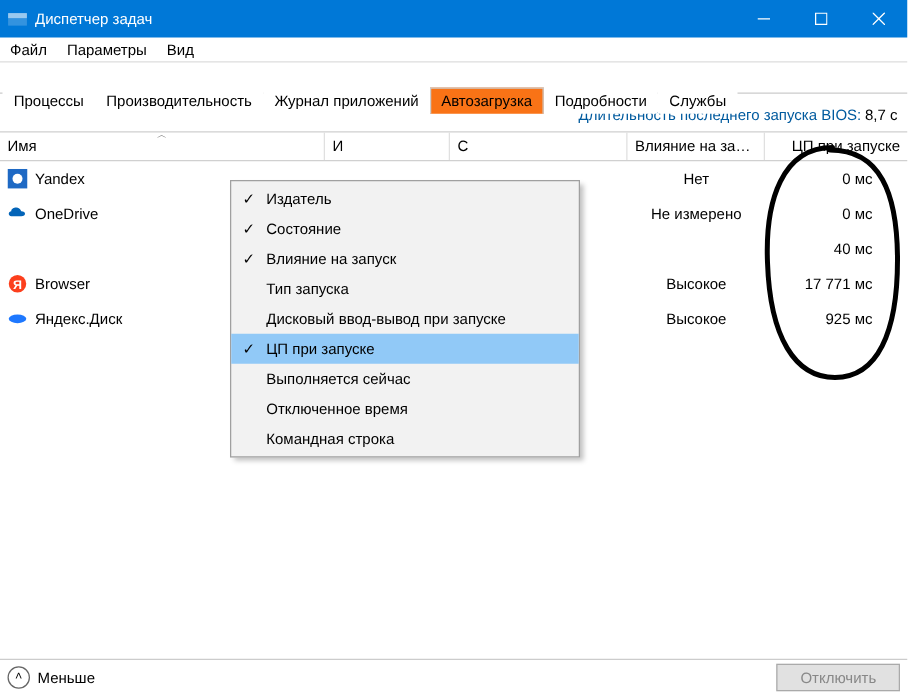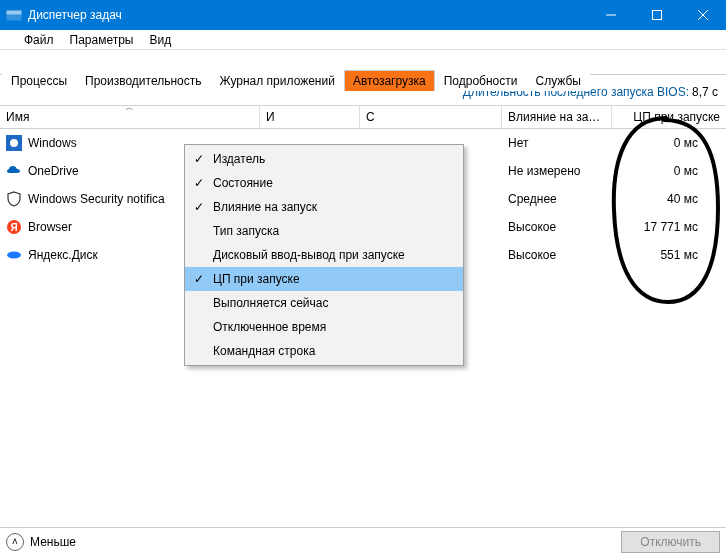--- a/index.html
+++ b/index.html
@@ -6,21 +6,21 @@
   body { width: 726px; height: 555px; background: #fff; position: relative; overflow: hidden; font-size: 12px; }
 
   
   .titlebar { height: 30px; background: #0078d7; display: flex; align-items: center; color: #fff; }
   .titlebar .app-icon { width: 16px; height: 16px; margin: 0 6px; }
   .titlebar .title { flex: 1; font-size: 12px; }
   .titlebar .win-btn { width: 46px; height: 30px; display: flex; align-items: center; justify-content: center; }
   .titlebar svg { stroke: #fff; fill: none; }
 
   
-  .menubar { height: 20px; display: flex; align-items: center; padding: 0 16px; border-bottom: 1px solid #ddd; }
+  .menubar { height: 20px; display: flex; align-items: center; padding: 0 0; border-bottom: 1px solid #ddd; }
   .menubar .menu-item { padding: 2px 8px; font-size: 12px; cursor: default; }
 
   
   .tabs { display: flex; align-items: flex-end; padding: 4px 2px 0 2px; border-bottom: 1px solid #ccc; height: 25px; }
   .tab { padding: 3px 8px; font-size: 12px; border: 1px solid transparent; border-bottom: none; cursor: default; position: relative; top: 17px; background:#fff; }
   .tab.active { border-color: #ccc; background: #f97316; z-index: 2; }
 
   
   .biosline { display: flex; justify-content: flex-end; padding: 10px 8px 6px 0; font-size: 12px; color: #005a9e; }
   .biosline .val { color: #000; margin-left: 3px; }
@@ -35,21 +35,21 @@
   .ch.impact { width: 110px; }
   .ch.cpu { flex: 1; justify-content: flex-end; border-right: none; text-align: right; }
 
   
   .rows { position: relative; }
   .row { display: flex; height: 28px; align-items: center; font-size: 12px; }
   .cell { padding: 0 6px; overflow: hidden; white-space: nowrap; }
   .cell.name { width: 260px; display: flex; align-items: center; gap: 6px; }
   .cell.pub { width: 100px; }
   .cell.state { width: 142px; text-align: right; }
-  .cell.impact { width: 110px; text-align: left; }
+  .cell.impact { width: 110px; text-align: center; }
   .cell.cpu { flex: 1; text-align: right; padding-right: 28px; }
   .appicon { width: 16px; height: 16px; display:inline-block; }
 
   
   .ctxmenu { position: absolute; left: 184px; top: 144px; width: 280px; background: #f2f2f2; border: 1px solid #a0a0a0; box-shadow: 3px 3px 4px rgba(0,0,0,0.25); z-index: 10; padding: 2px 0; }
   .ctxitem { display: flex; align-items: center; height: 24px; font-size: 12px; cursor: default; }
   .ctxitem .check { width: 28px; display: flex; justify-content: center; color: #000; font-size: 12px; }
   .ctxitem .lbl { flex: 1; padding-right: 26px; }
   .ctxitem.sel { background: #91c9f7; }
 
@@ -122,46 +122,40 @@
   <div class="ch cpu">ЦП при запуске</div>
 </div>
 
 <div class="rows">
   <div class="row">
     <div class="cell name">
         <span class="appicon"><svg viewBox="0 0 16 16">
             <rect width="16" height="16" fill="#1e69c4"></rect>
             <circle cx="8" cy="8" r="4" fill="#fff"></circle>
           </svg></span>
-        <span>Windows</span>
+        <span>Yandex</span>
       </div>
     <div class="cell pub"></div>
       <div class="cell state"></div>
     <div class="cell impact">Нет</div>
     <div class="cell cpu">0 мс</div>
   </div>
   <div class="row">
     <div class="cell name">
         <span class="appicon"><svg viewBox="0 0 16 16">
             <path d="M3 10c-1 0-2-1-2-2s1-2 2-2c0-2 2-3 4-3s3 1 4 3c2 0 3 1 3 2s-1 2-3 2H3z" fill="#0364b8"></path>
           </svg></span>
         <span>OneDrive</span>
       </div>
     <div class="cell pub"></div>
       <div class="cell state"></div>
     <div class="cell impact">Не измерено</div>
     <div class="cell cpu">0 мс</div>
   </div>
   <div class="row">
-    <div class="cell name">
-        <span class="appicon"><svg viewBox="0 0 16 16">
-            <path d="M8 1l6 2v4c0 4-3 7-6 8-3-1-6-4-6-8V3l6-2z" fill="none" stroke="#333" stroke-width="1.2"></path>
-          </svg></span>
-        <span>Windows Security notifica</span>
-      </div>
     <div class="cell pub"></div>
       <div class="cell state"></div>
     <div class="cell impact">Среднее</div>
     <div class="cell cpu">40 мс</div>
   </div>
   <div class="row">
     <div class="cell name">
         <span class="appicon"><svg viewBox="0 0 16 16">
             <circle cx="8" cy="8" r="7" fill="#fc3f1d"></circle>
             <text x="8" y="12" text-anchor="middle" font-size="10" font-weight="bold" fill="#fff">Я</text>
@@ -176,21 +170,21 @@
   <div class="row">
     <div class="cell name">
         <span class="appicon"><svg viewBox="0 0 16 16">
             <ellipse cx="8" cy="8" rx="7" ry="3.5" fill="#1e78ff"></ellipse>
           </svg></span>
         <span>Яндекс.Диск</span>
       </div>
     <div class="cell pub"></div>
       <div class="cell state"></div>
     <div class="cell impact">Высокое</div>
-    <div class="cell cpu">551 мс</div>
+    <div class="cell cpu">925 мс</div>
   </div>
 </div>
 
 <div class="ctxmenu">
   <div class="ctxitem">
       <span class="check">✓</span>
       <span class="lbl">Издатель</span>
     </div>
   <div class="ctxitem">
       <span class="check">✓</span>

